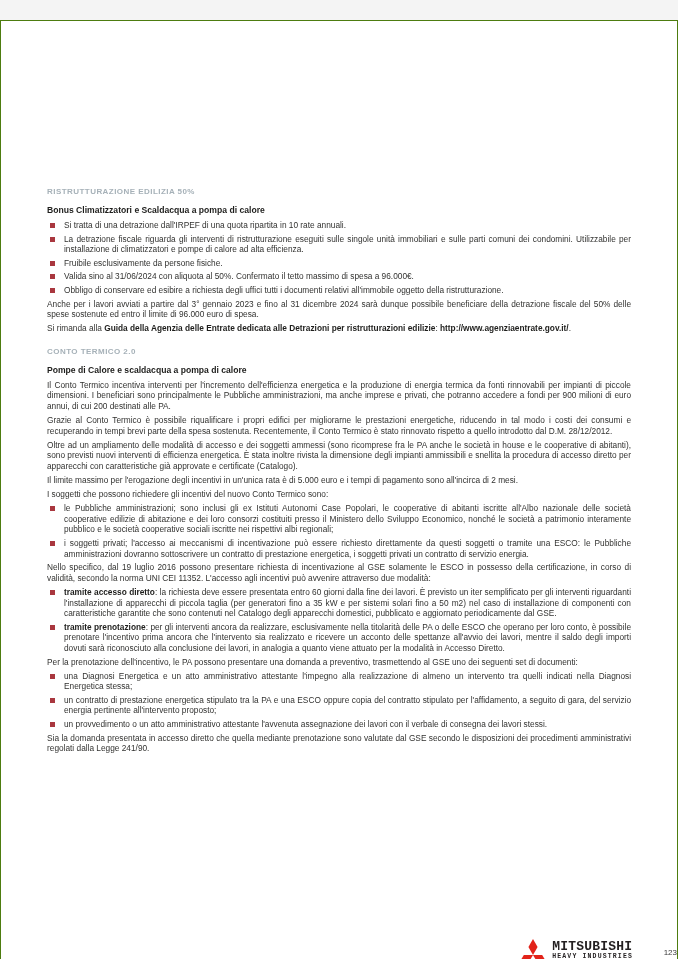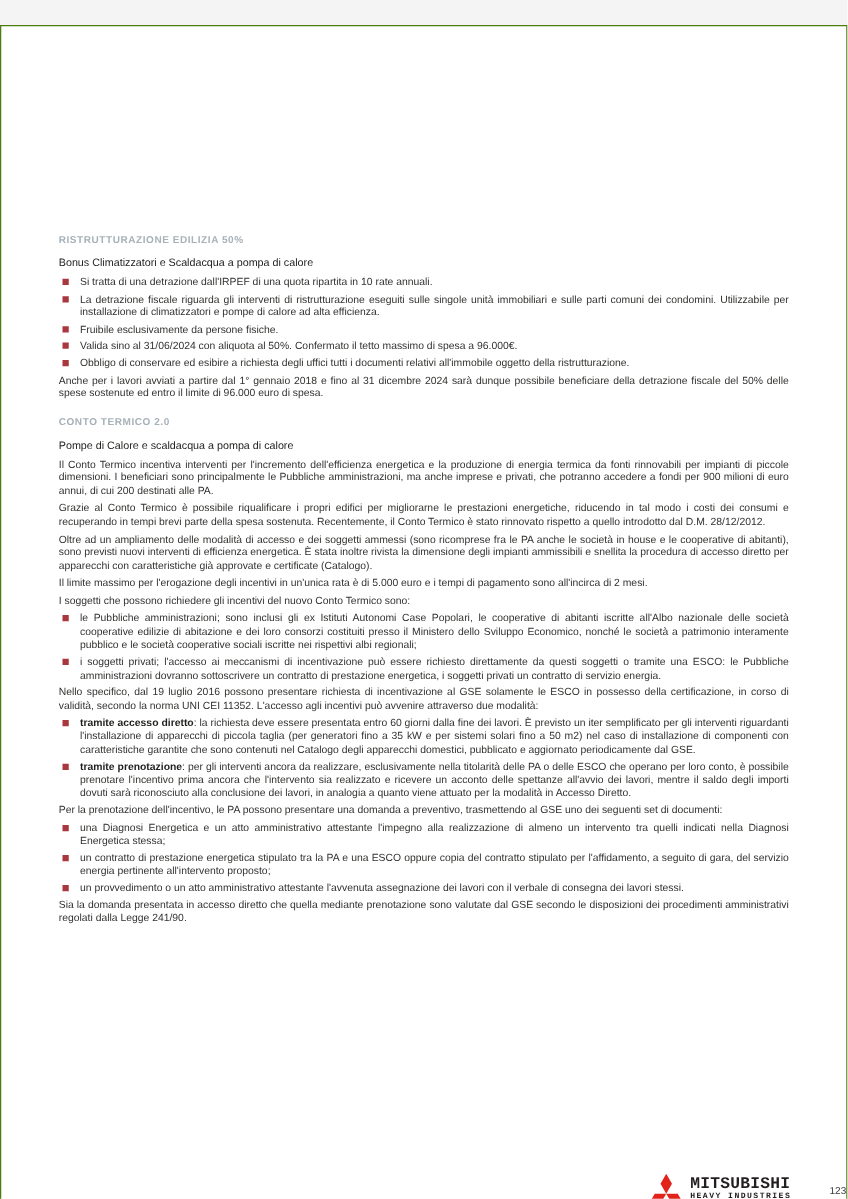--- a/index.html
+++ b/index.html
@@ -23,21 +23,21 @@
   }
   .section-header{
     font-size:8px;
     font-weight:bold;
     color:var(--section-header,#a6b1b8);
     letter-spacing:.45px;
     margin:0 0 9px 0;
   }
   .section-subheader{
     font-size:8.6px;
-    font-weight:normal;
+    font-weight:bold;
     color:#1e1e1c;
     margin:0 0 5px 0;
   }
   .paragraph{
     font-size:8.3px;
     line-height:10.6px;
     color:var(--body-text,#323230);
     text-align:justify;
     margin:0 0 3.5px 0;
   }
@@ -122,21 +122,22 @@
           <div class="bullet-text"><span>Fruibile esclusivamente da persone fisiche.</span></div>
         </div>
         <div class="bullet-item">
           <span class="bullet-square"></span>
           <div class="bullet-text"><span>Valida sino al 31/06/2024 con aliquota al 50%. Confermato il tetto massimo di spesa a 96.000€.</span></div>
         </div>
         <div class="bullet-item">
           <span class="bullet-square"></span>
           <div class="bullet-text"><span>Obbligo di conservare ed esibire a richiesta degli uffici tutti i documenti relativi all'immobile oggetto della ristrutturazione.</span></div>
         </div>
-        <p class="paragraph"><span>Anche per i lavori avviati a partire dal 1° gennaio 2018 e fino al 31 dicembre 2024 sarà dunque possibile beneficiare della detrazione fiscale del 50% delle spese sostenute ed entro il limite di 96.000 euro di spesa.</span></p>
+        <p class="paragraph"><span>Anche per i lavori avviati a partire dal 3° gennaio 2023 e fino al 31 dicembre 2024 sarà dunque possibile beneficiare della detrazione fiscale del 50% delle spese sostenute ed entro il limite di 96.000 euro di spesa.</span></p>
+        <p class="paragraph"><span>Si rimanda alla </span><span class="bold">Guida della Agenzia delle Entrate dedicata alle Detrazioni per ristrutturazioni edilizie</span><span>: </span><span class="bold">http://www.agenziaentrate.gov.it/</span><span>.</span></p>
       </section>
       <section class="section">
         <div class="section-header">CONTO TERMICO 2.0</div>
         <div class="section-subheader">Pompe di Calore e scaldacqua a pompa di calore</div>
         <p class="paragraph"><span>Il Conto Termico incentiva interventi per l'incremento dell'efficienza energetica e la produzione di energia termica da fonti rinnovabili per impianti di piccole dimensioni. I beneficiari sono principalmente le Pubbliche amministrazioni, ma anche imprese e privati, che potranno accedere a fondi per 900 milioni di euro annui, di cui 200 destinati alle PA.</span></p>
         <p class="paragraph"><span>Grazie al Conto Termico è possibile riqualificare i propri edifici per migliorarne le prestazioni energetiche, riducendo in tal modo i costi dei consumi e recuperando in tempi brevi parte della spesa sostenuta. Recentemente, il Conto Termico è stato rinnovato rispetto a quello introdotto dal D.M. 28/12/2012.</span></p>
         <p class="paragraph"><span>Oltre ad un ampliamento delle modalità di accesso e dei soggetti ammessi (sono ricomprese fra le PA anche le società in house e le cooperative di abitanti), sono previsti nuovi interventi di efficienza energetica. È stata inoltre rivista la dimensione degli impianti ammissibili e snellita la procedura di accesso diretto per apparecchi con caratteristiche già approvate e certificate (Catalogo).</span></p>
         <p class="paragraph"><span>Il limite massimo per l'erogazione degli incentivi in un'unica rata è di 5.000 euro e i tempi di pagamento sono all'incirca di 2 mesi.</span></p>
         <p class="paragraph"><span>I soggetti che possono richiedere gli incentivi del nuovo Conto Termico sono:</span></p>
         <div class="bullet-item">

